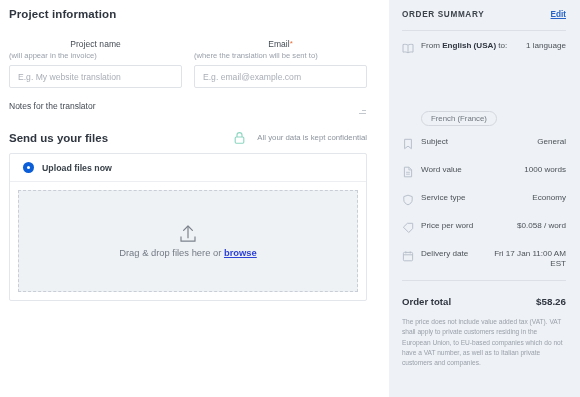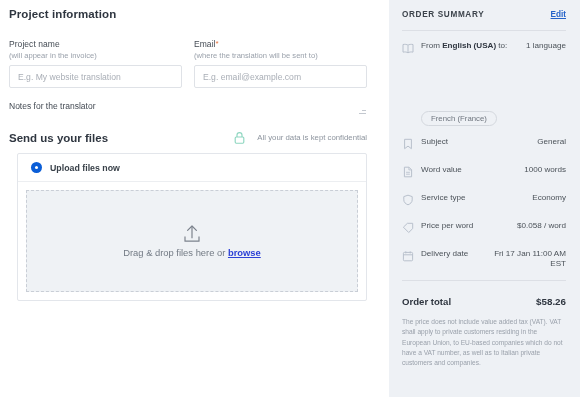--- a/index.html
+++ b/index.html
@@ -20,20 +20,21 @@
   }
   .section-title {
     font-size: 11.5px; font-weight: bold; color: #2f3640;
     letter-spacing: .1px; margin-bottom: 19px;
   }
   .fields-row { display: flex; gap: 12px; }
   .field { flex: 1; }
   .field-label {
     font-size: 8.5px; color: #444b54; margin-bottom: 2px;
     letter-spacing: .05px;
+    text-align: center;
   }
   .req { color: #e8703a; font-size: 8px; vertical-align: top; }
   .field-hint {
     font-size: 7.6px; color: #9aa1ab; margin-bottom: 5px;
   }
   .text-input {
     width: 100%; height: 23px;
     border: 1px solid #dfe2e7; border-radius: 2px;
     background: #fff; font-size: 8.6px; color: #2f3640;
     padding: 0 8px; font-family: inherit; outline: none;
@@ -66,21 +67,21 @@
     margin-top: 20px; margin-bottom: 9px;
   }
   .files-title {
     font-size: 11.5px; font-weight: bold; color: #2f3640;
   }
   .confid { display: flex; align-items: center; gap: 12px; justify-content: center; }
   .confid-text { font-size: 7.8px; color: #8d949e; }
 
   .upload-card {
     border: 1px solid #e3e6eb; border-radius: 2px;
-    background: #fff; overflow: hidden; margin-left: 8px;
+    background: #fff; overflow: hidden;
   }
   .radio-row {
     display: flex; align-items: center; gap: 8px;
     padding: 8px 13px; border-bottom: 1px solid #eceef1;
   }
   .radio {
     width: 11px; height: 11px; border-radius: 50%;
     background: #0b5ed7; display: flex;
     align-items: center; justify-content: center; flex: none;
   }

